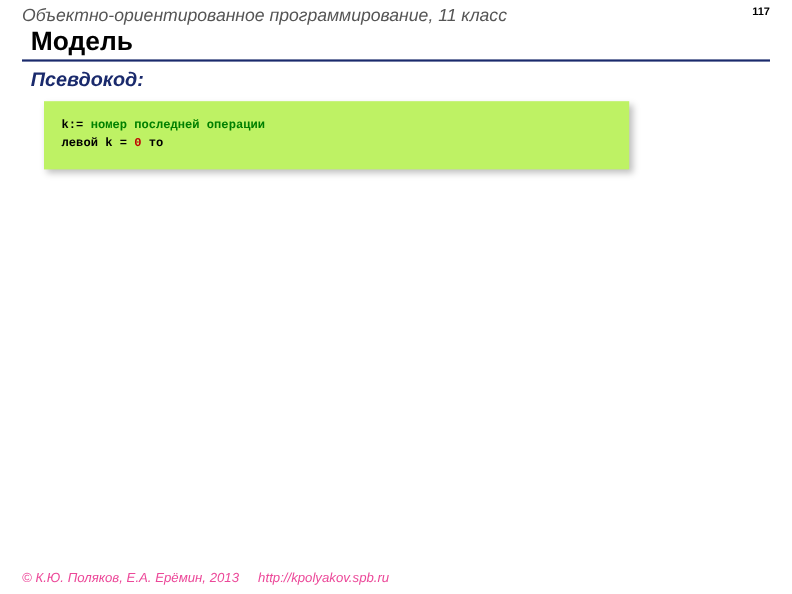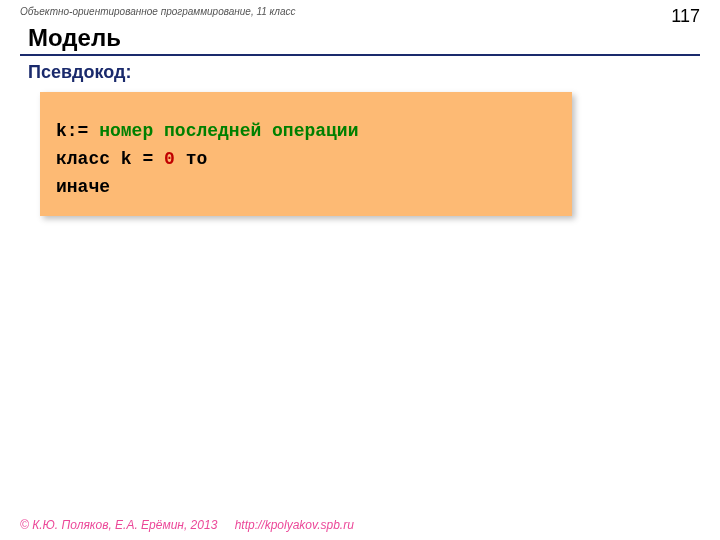--- a/index.html
+++ b/index.html
@@ -11,28 +11,28 @@
     font-family: Arial, sans-serif;
     position: relative;
     overflow: hidden;
   }
   .header-course {
     position: absolute;
     top: 6px;
     left: 20px;
     font-style: italic;
     color: #555;
-    font-size: 10px;
+    font-size: 16px;
   }
   .page-number {
     position: absolute;
     top: 6px;
     right: 20px;
-    font-weight: normal;
-    font-size: 18px;
+    font-weight: bold;
+    font-size: 10px;
   }
   .title {
     position: absolute;
     top: 24px;
     left: 28px;
     font-size: 24px;
     font-weight: bold;
     color: #000;
     text-align: right;
   }
@@ -44,31 +44,32 @@
     height: 2px;
     background: #1a2a6c;
   }
   .subtitle {
     position: absolute;
     top: 62px;
     left: 28px;
     font-size: 18px;
     font-weight: bold;
     color: #1a2a6c;
+    font-style: italic;
   }
   .codebox {
     position: absolute;
     top: 92px;
     left: 40px;
     width: 500px;
-    background: #fdba74;
+    background: #bef264;
     box-shadow: 3px 3px 6px rgba(0,0,0,0.25);
-    padding: 26px 16px 14px 16px;
+    padding: 14px 16px 14px 16px;
     font-family: "Courier New", monospace;
-    font-size: 18px;
+    font-size: 11px;
     font-weight: bold;
     line-height: 1.55;
     color: #000;
   }
   .indent { padding-left: 22px; display: inline-block; }
   .red { color: #c00000; }
   .green { color: #008000; }
   .footer {
     position: absolute;
     bottom: 8px;
@@ -85,20 +86,19 @@
 <div class="header-course">Объектно-ориентированное программирование, 11 класс</div>
 <div class="page-number">117</div>
 
 <div class="title">Модель</div>
 <div class="title-underline"></div>
 
 <div class="subtitle">Псевдокод:</div>
 
 <div class="codebox">
   <div><span>k:=</span> <span class="green">номер последней операции</span></div>
-  <div><span>класс k = </span><span class="red">0</span><span> то</span></div>
-  <div><span>иначе</span></div>
+  <div><span>левой k = </span><span class="red">0</span><span> то</span></div>
 </div>
 
 <div class="footer">
   <span>© К.Ю. Поляков, Е.А. Ерёмин, 2013</span>
   <span class="url">http://kpolyakov.spb.ru</span>
 </div>
 
 </body></html>

